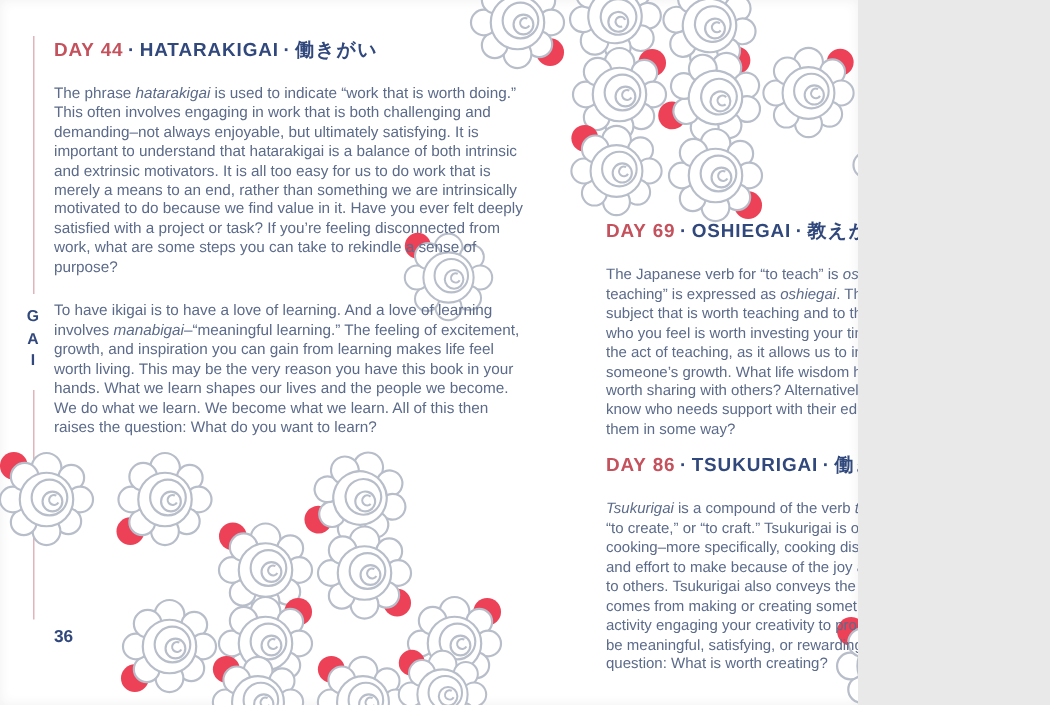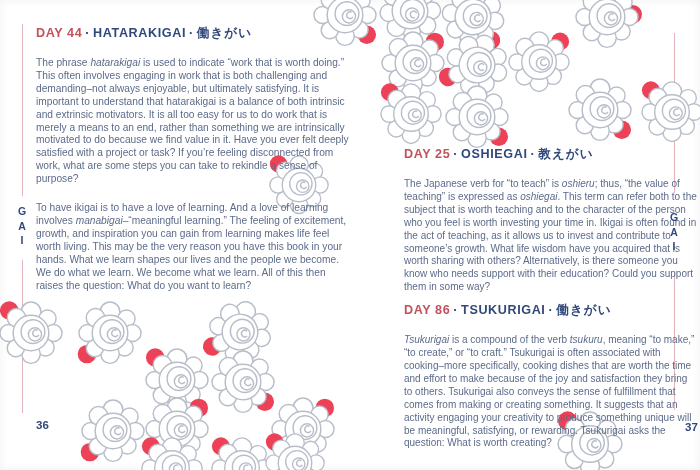--- a/index.html
+++ b/index.html
@@ -1,17 +1,17 @@
 <!DOCTYPE html>
 <html><head>
 <meta charset="utf-8">
 <style>
   html,body{margin:0;padding:0;background:#e9e9e9;}
   .canvas{
-    position:relative;width:700px;height:470px;background:#ffffff;overflow:hidden;
+    position:relative;width:572px;height:470px;background:#ffffff;overflow:hidden;
     font-family:"Liberation Sans","DejaVu Sans",sans-serif;
     box-shadow:inset 0 0 8px rgba(60,60,70,.08);
   }
   #flower-layer{position:absolute;left:0;top:0;z-index:1;}
   #rose-shape circle, #rose-shape path{stroke:var(--outline,#b8bec9);stroke-width:2.2;}
   #rose-shape circle{fill:#ffffff;}
   .col{position:absolute;z-index:2;}
   .col-left{left:36px;top:26px;width:316px;}
   .col-right{left:404px;top:147px;width:294px;}
   .entry h2{margin:0;font-size:12.6px;font-weight:bold;color:var(--navy,#31487c);letter-spacing:.6px;line-height:15px;white-space:nowrap;}
@@ -167,21 +167,21 @@
       <h2><span class="day">DAY 44</span><span class="dot">·</span><span>HATARAKIGAI</span><span class="dot">·</span><span class="kanji">働きがい</span></h2>
       <p><span>The phrase </span><span class="it">hatarakigai</span><span> is used to indicate “work that is worth doing.” This often involves engaging in work that is both challenging and demanding–not always enjoyable, but ultimately satisfying. It is important to understand that hatarakigai is a balance of both intrinsic and extrinsic motivators. It is all too easy for us to do work that is merely a means to an end, rather than something we are intrinsically motivated to do because we find value in it. Have you ever felt deeply satisfied with a project or task? If you’re feeling disconnected from work, what are some steps you can take to rekindle a sense of purpose?</span></p>
     </div>
     <div class="entry">
       <p><span>To have ikigai is to have a love of learning. And a love of learning involves </span><span class="it">manabigai</span><span>–“meaningful learning.” The feeling of excitement, growth, and inspiration you can gain from learning makes life feel worth living. This may be the very reason you have this book in your hands. What we learn shapes our lives and the people we become. We do what we learn. We become what we learn. All of this then raises the question: What do you want to learn?</span></p>
     </div>
   </div>
 
   <div class="col col-right">
     <div class="entry">
-      <h2><span class="day">DAY 25</span><span class="dot">·</span><span>OSHIEGAI</span><span class="dot">·</span><span class="kanji">教えがい</span></h2>
+      <h2><span class="day">DAY 69</span><span class="dot">·</span><span>OSHIEGAI</span><span class="dot">·</span><span class="kanji">教えがい</span></h2>
       <p><span>The Japanese verb for “to teach” is </span><span class="it">oshieru</span><span>; thus, “the value of teaching” is expressed as </span><span class="it">oshiegai</span><span>. This term can refer both to the subject that is worth teaching and to the character of the person who you feel is worth investing your time in. Ikigai is often found in the act of teaching, as it allows us to invest and contribute to someone’s growth. What life wisdom have you acquired that is worth sharing with others? Alternatively, is there someone you know who needs support with their education? Could you support them in some way?</span></p>
     </div>
     <div class="entry">
       <h2><span class="day">DAY 86</span><span class="dot">·</span><span>TSUKURIGAI</span><span class="dot">·</span><span class="kanji">働きがい</span></h2>
       <p><span class="it">Tsukurigai</span><span> is a compound of the verb </span><span class="it">tsukuru</span><span>, meaning “to make,” “to create,” or “to craft.” Tsukurigai is often associated with cooking–more specifically, cooking dishes that are worth the time and effort to make because of the joy and satisfaction they bring to others. Tsukurigai also conveys the sense of fulfillment that comes from making or creating something. It suggests that an activity engaging your creativity to produce something unique will be meaningful, satisfying, or rewarding. Tsukurigai asks the question: What is worth creating?</span></p>
     </div>
   </div>
 
   <div class="gai" id="gai-left">
       <div>G</div>

